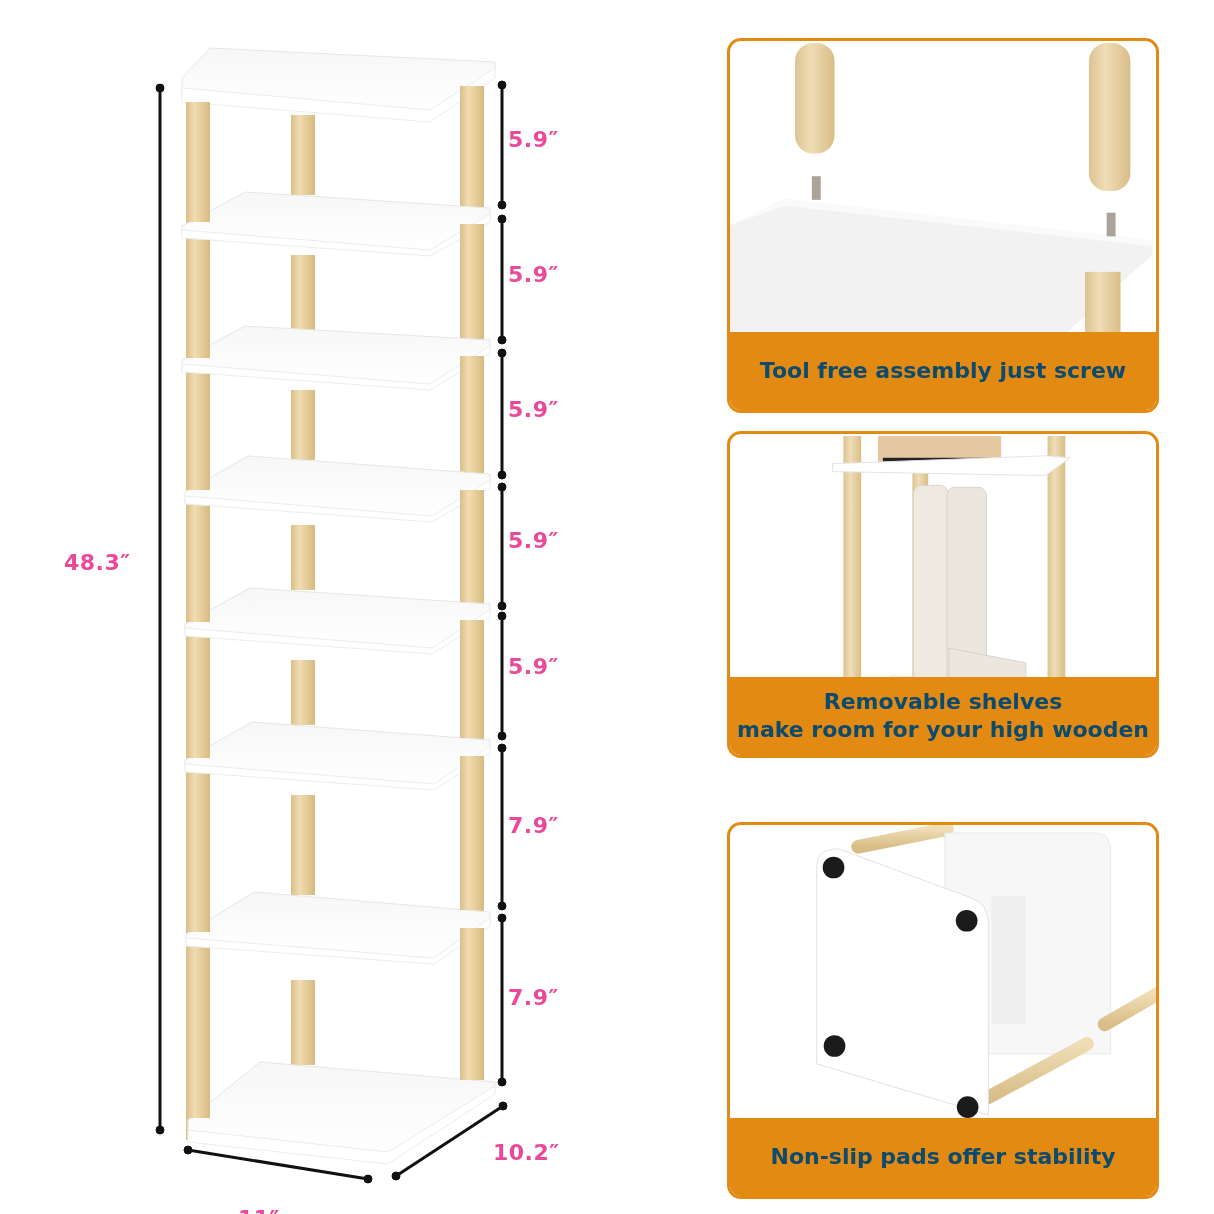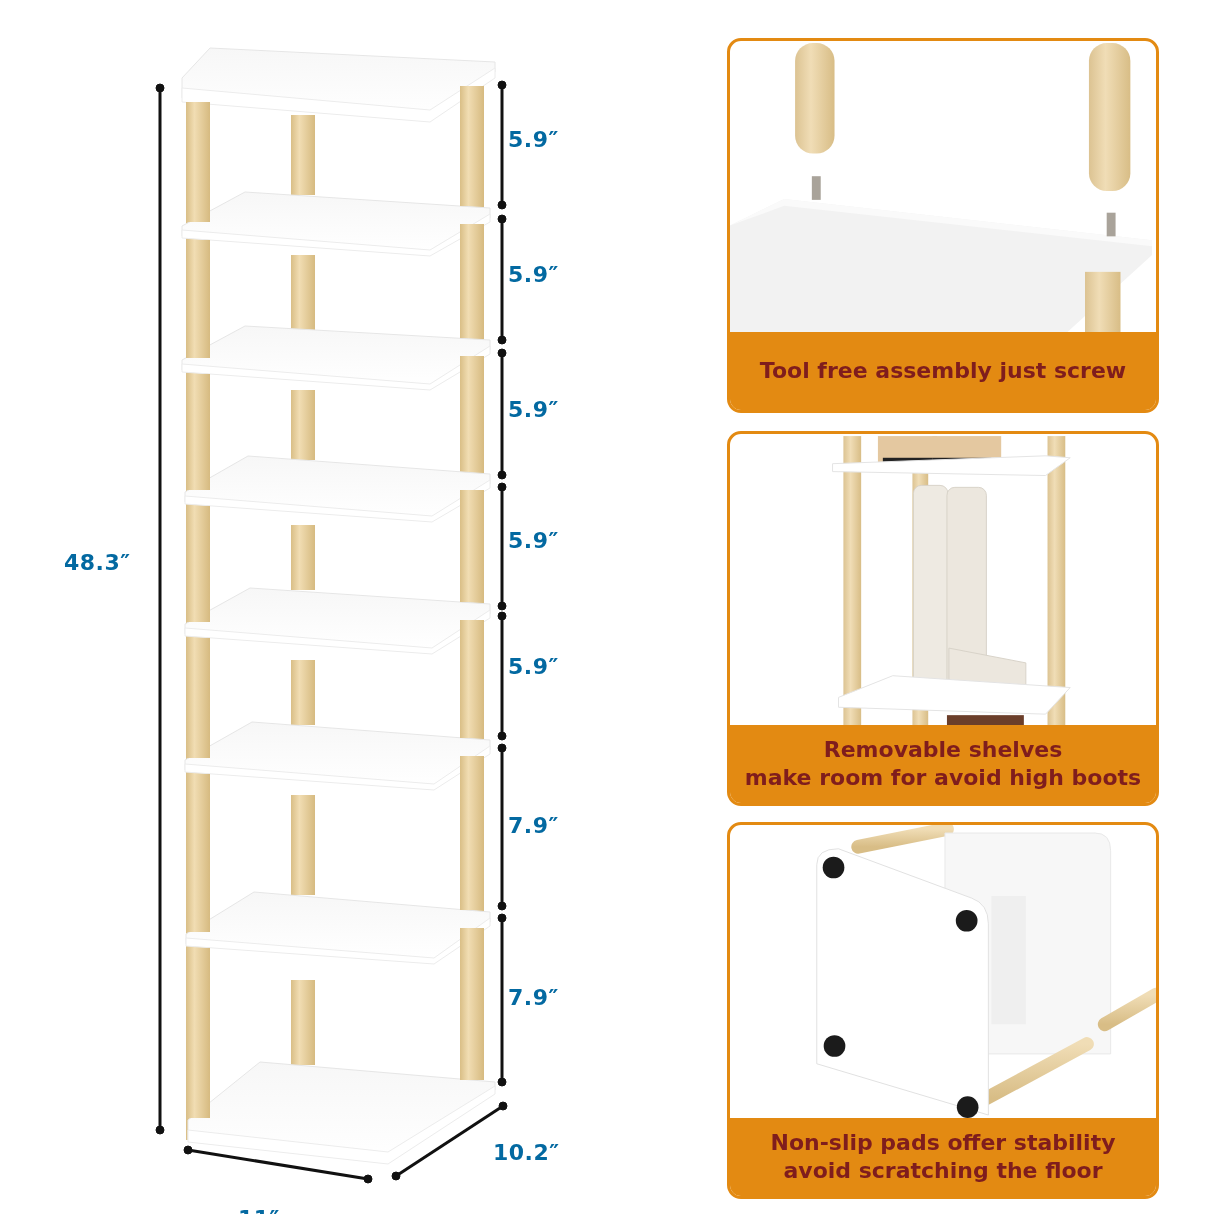--- a/index.html
+++ b/index.html
@@ -7,39 +7,39 @@
   body { position: relative; font-family: "DejaVu Sans", "Liberation Sans", sans-serif; }
 
   .stage { position: absolute; left: 0; top: 0; width: 1214px; height: 1214px; }
   .rack-svg { position: absolute; left: 0; top: 0; }
 
   .dim-label {
     position: absolute;
     font-family: "DejaVu Sans", sans-serif;
     font-weight: bold;
     font-size: 22px;
-    color: #0369a1;
+    color: #ec4899;
     letter-spacing: 0.5px;
     white-space: nowrap;
   }
 
   .panel {
     position: absolute;
     left: 727px;
     width: 432px;
     border: 3px solid #E38A12;
     border-radius: 14px;
     overflow: hidden;
     background: #ffffff;
   }
   .panel .art { position: absolute; left: 0; top: 0; width: 100%; }
   .panel .caption {
     position: absolute; left: 0; right: 0; bottom: 0;
     background: #E38A12;
-    color: #7f1d1d;
+    color: #0c4a6e;
     text-align: center;
     font-family: "DejaVu Sans", sans-serif;
     font-weight: bold;
     font-size: 22px;
     line-height: 28px;
     display: flex; flex-direction: column; justify-content: center;
   }
 </style>
 </head>
 <body>
@@ -182,21 +182,21 @@
       <path d="M0,185 L55,158 L428,200 L428,206 L55,165 Z" fill="#fafafa"></path>
       <rect x="360" y="232" width="36" height="70" fill="url(#wood2)"></rect>
       <rect x="83" y="135" width="9" height="24" fill="#a9a39a"></rect>
       <rect x="382" y="172" width="9" height="24" fill="#a9a39a"></rect>
     </svg>
     <div class="caption" style="height:78px;">
       <span>Tool free assembly just screw</span>
     </div>
   </div>
 
-  <div class="panel" style="top:431px;height:375px;">
+  <div class="panel" style="top:431px;height:327px;">
     <svg class="art" width="432" height="300" viewBox="0 0 432 300">
       <defs>
         <linearGradient id="wood3" x1="0" x2="1">
           <stop offset="0" stop-color="#DCC392"></stop>
             <stop offset="0.4" stop-color="#F0DDB6"></stop>
             <stop offset="1" stop-color="#D8BD86"></stop>
         </linearGradient>
       </defs>
       <rect x="115" y="0" width="18" height="300" fill="url(#wood3)"></rect>
       <rect x="322" y="0" width="18" height="300" fill="url(#wood3)"></rect>
@@ -209,21 +209,21 @@
       <rect x="186" y="50" width="35" height="220" rx="8" fill="#EEEAE2" stroke="#d7d2c8"></rect>
       <rect x="220" y="52" width="40" height="220" rx="8" fill="#ECE7DE" stroke="#d7d2c8"></rect>
       <path d="M222,215 L300,230 L300,262 L222,265 Z" fill="#ECE7DE" stroke="#d7d2c8"></path>
       <rect x="186" y="255" width="35" height="16" fill="#C9BFB1"></rect>
       <rect x="220" y="258" width="42" height="16" fill="#C9BFB1"></rect>
       <path d="M110,265 L165,243 L345,255 L320,282 L110,275 Z" fill="#ffffff" stroke="#e4e4e4"></path>
       <rect x="220" y="283" width="78" height="20" fill="#6B3E2A"></rect>
     </svg>
     <div class="caption" style="height:78px;">
       <span>Removable shelves</span>
-      <span>make room for avoid high boots</span>
+      <span>make room for your high wooden</span>
     </div>
   </div>
 
   <div class="panel" style="top:822px;height:377px;">
     <svg class="art" width="432" height="300" viewBox="0 0 432 300">
       <defs>
         <linearGradient id="wood4" x1="0" x2="0" y1="0" y2="1">
           <stop offset="0" stop-color="#F0DDB6"></stop>
             <stop offset="1" stop-color="#D8BD86"></stop>
         </linearGradient>
@@ -234,17 +234,16 @@
       <line x1="260" y1="275" x2="362" y2="220" stroke="url(#wood4)" stroke-width="14" stroke-linecap="round"></line>
       <line x1="380" y1="200" x2="432" y2="170" stroke="url(#wood4)" stroke-width="14" stroke-linecap="round"></line>
       <path d="M88,38 Q88,22 110,22 L245,72 Q262,78 262,98 L262,292 L88,240 Z" fill="#ffffff" stroke="#e1e1e1"></path>
       <circle cx="105" cy="41" r="11" fill="#1b1b1b"></circle>
       <circle cx="240" cy="95" r="11" fill="#1b1b1b"></circle>
       <circle cx="106" cy="222" r="11" fill="#1b1b1b"></circle>
       <circle cx="241" cy="284" r="11" fill="#1b1b1b"></circle>
     </svg>
     <div class="caption" style="height:78px;align-items:center;">
       <span>Non-slip pads offer stability</span>
-      <span>avoid scratching the floor</span>
     </div>
   </div>
 
 </div>
 
 </body></html>

